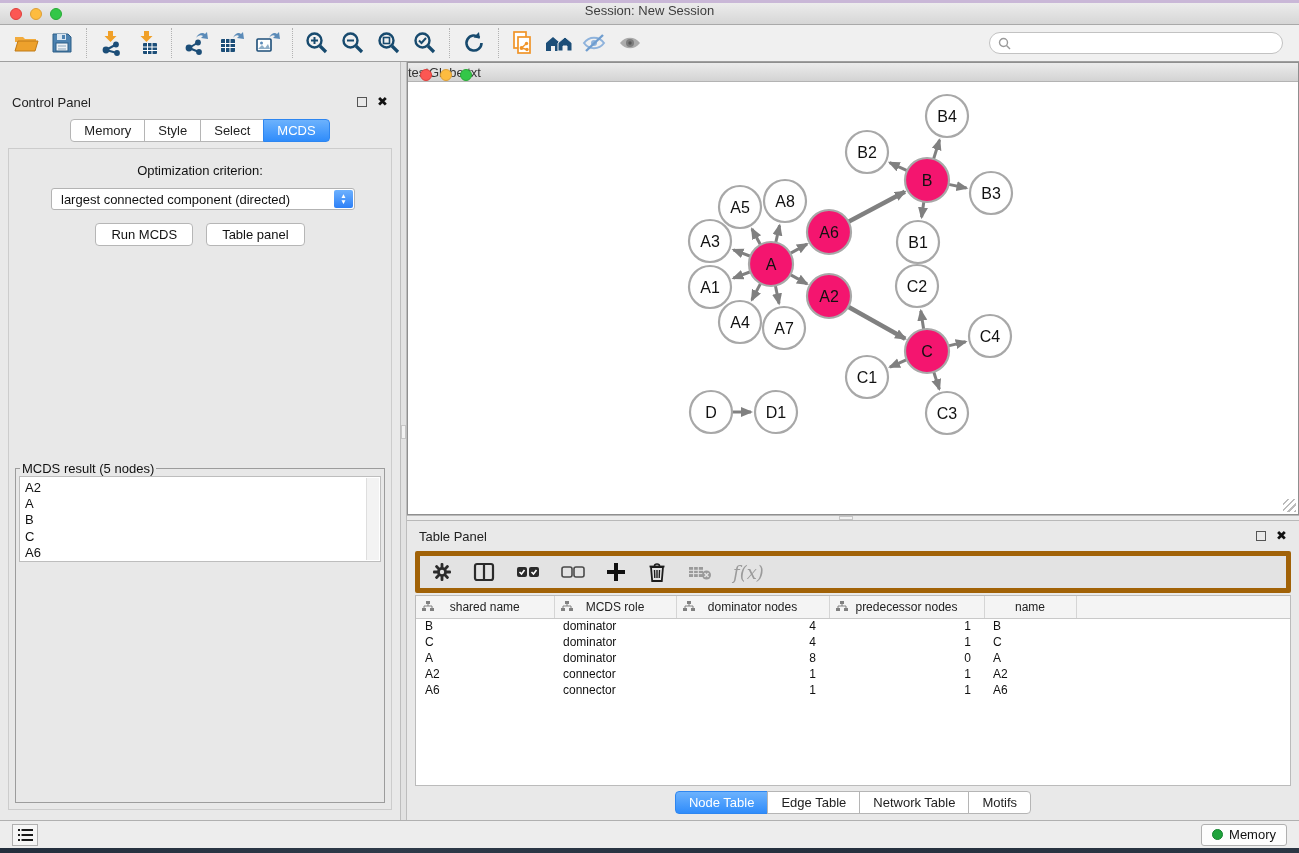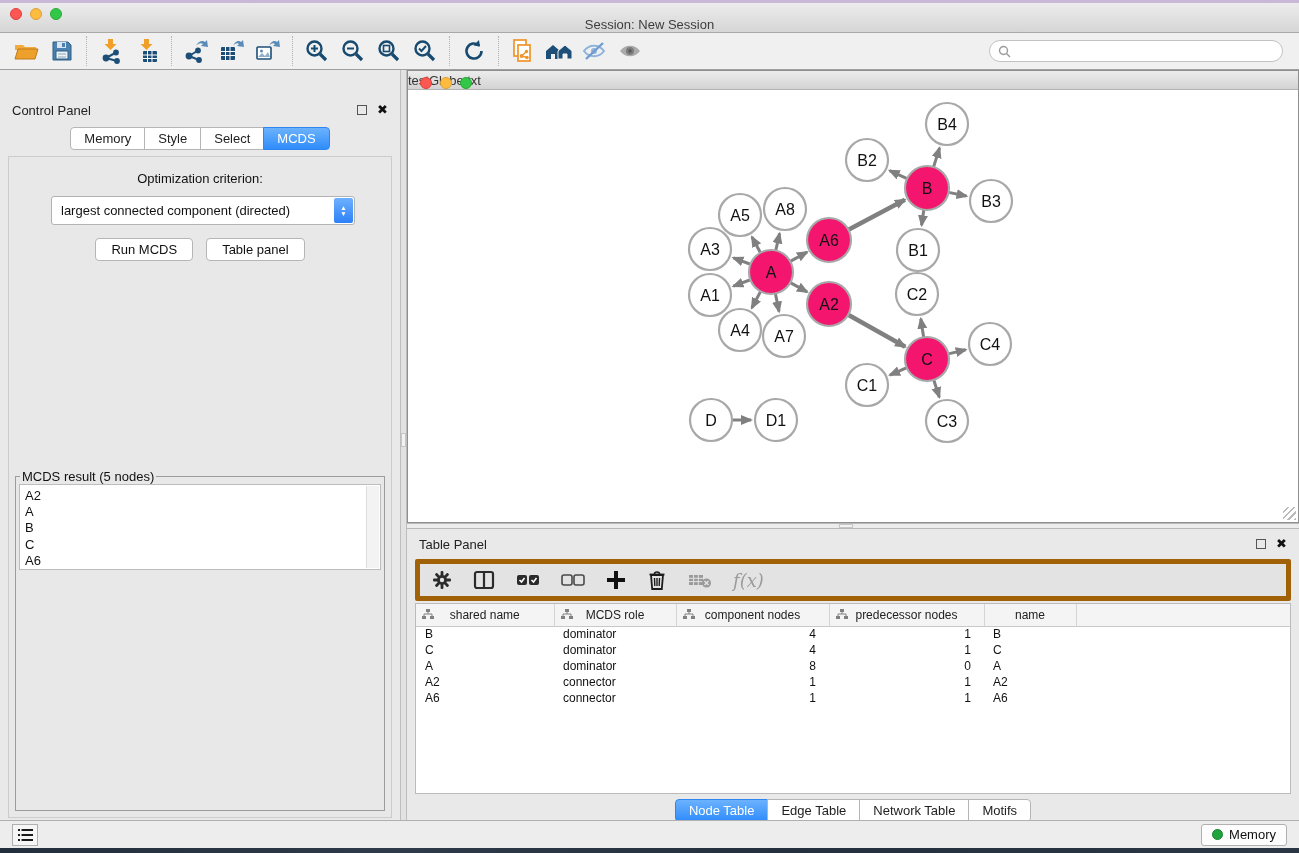--- a/index.html
+++ b/index.html
@@ -3,21 +3,21 @@
 <meta charset="utf-8">
 <style>
   * { margin:0; padding:0; box-sizing:border-box; }
   html,body { width:1299px; height:853px; overflow:hidden; }
   body { font-family:"Liberation Sans","DejaVu Sans",sans-serif; background:#e9e9e9; position:relative; }
 
   .desktop-top { height:3px; background:#c9b7d7; }
   .desktop-bottom { position:absolute; left:0; right:0; bottom:0; height:5px; background:linear-gradient(90deg,#232e3c,#2e3a49 30%,#25303e 60%,#2b3644); }
 
   
-  .titlebar { height:30px; background:linear-gradient(#ececec,#d6d6d6); border-bottom:1px solid #a9a9a9; position:relative; display:flex; align-items:flex-end; justify-content:center; }
+  .titlebar { height:22px; background:linear-gradient(#ececec,#d6d6d6); border-bottom:1px solid #a9a9a9; position:relative; display:flex; align-items:flex-start; justify-content:center; }
   .lights { position:absolute; left:10px; top:5px; display:flex; gap:8px; }
   .light { width:12px; height:12px; border-radius:50%; }
   .light.red { background:#fc5753; border:1px solid #df3f3b; }
   .light.yellow { background:#fdbc40; border:1px solid #de9f34; }
   .light.green { background:#33c748; border:1px solid #27aa35; }
   .titlebar .title { font-size:13px; color:#3d3d3d; }
 
   
   .toolbar { height:37px; background:#f0f0f0; border-bottom:1px solid #9f9f9f; display:flex; align-items:center; padding:0 8px; }
   .tb-btn { width:36px; height:32px; display:flex; align-items:center; justify-content:center; }
@@ -40,21 +40,21 @@
   .close-btn { font-size:13px; font-weight:bold; color:#111; line-height:10px; }
 
   .seg-tabs { display:flex; justify-content:center; padding:2px 0 6px; }
   .seg-tab { background:#fff; border:1px solid #b5b5b5; font-size:13px; color:#222; padding:3px 13px; margin-left:-1px; white-space:nowrap; }
   .seg-tab:first-child { border-radius:4px 0 0 4px; margin-left:0; }
   .seg-tab:last-child { border-radius:0 4px 4px 0; }
   .seg-tab.selected { background:linear-gradient(#6cb2fd,#2f8cfb); border-color:#2e86f0; color:#fff; }
 
   .cp-content { flex:1; margin:0 8px 10px 8px; background:#e8e8e8; border:1px solid #cccccc; display:flex; flex-direction:column; }
   .opt-label { text-align:center; font-size:13px; color:#111; margin-top:14px; }
-  .dropdown { position:relative; margin:10px 36px 0 42px; height:29px; background:#fff; border:1px solid #b3b3b3; border-radius:3px; display:flex; align-items:center; padding-left:9px; font-size:13px; color:#111; }
+  .dropdown { position:relative; margin:10px 36px 0 42px; height:22px; background:#fff; border:1px solid #b3b3b3; border-radius:3px; display:flex; align-items:center; padding-left:9px; font-size:13px; color:#111; }
   .dropdown .stepper { position:absolute; right:1px; top:1px; bottom:1px; width:19px; border-radius:2px; background:linear-gradient(#6db1fe,#2d80f7); display:flex; flex-direction:column; align-items:center; justify-content:center; color:#fff; }
   .dropdown .stepper span { font-size:6.5px; line-height:6px; }
   .btn-row { display:flex; justify-content:center; gap:13px; margin-top:13px; }
   .push-btn { background:#fff; border:1px solid #b6b6b6; border-radius:4px; font-size:13px; color:#111; padding:3px 15px; font-family:inherit; }
   .cp-spacer { flex:1; }
   .result-fieldset { margin:6px; height:342px; border:1px solid #9c9c9c; background:#e8e8e8; padding:0; display:flex; flex-direction:column; }
   .result-fieldset legend { font-size:13px; color:#111; margin-left:4px; padding:0 2px; }
   .result-list { flex:1; background:#fff; border:1px solid #bdbdbd; margin:0 3px 3px 3px; position:relative; overflow:hidden; padding:3px 0 0 5px; }
   .result-item { font-size:13px; color:#111; line-height:16.2px; }
   .result-scrollbar { position:absolute; top:1px; right:1px; bottom:1px; width:13px; background:#f3f3f3; border-left:1px solid #dedede; }
@@ -493,21 +493,21 @@
                     <rect x="4" y="0" width="4" height="3" fill="#808080"></rect>
                     <rect x="0" y="7" width="4" height="3" fill="#808080"></rect>
                     <rect x="8" y="7" width="4" height="3" fill="#808080"></rect>
                     <path d="M6 3 v2 M2 7 V5 h8 v2" fill="none" stroke="#808080"></path>
                   </svg><span>MCDS role</span></th>
                 <th><svg class="th-icon" width="12" height="11" viewBox="0 0 12 11">
                     <rect x="4" y="0" width="4" height="3" fill="#808080"></rect>
                     <rect x="0" y="7" width="4" height="3" fill="#808080"></rect>
                     <rect x="8" y="7" width="4" height="3" fill="#808080"></rect>
                     <path d="M6 3 v2 M2 7 V5 h8 v2" fill="none" stroke="#808080"></path>
-                  </svg><span>component nodes</span></th>
+                  </svg><span>dominator nodes</span></th>
                 <th><svg class="th-icon" width="12" height="11" viewBox="0 0 12 11">
                     <rect x="4" y="0" width="4" height="3" fill="#808080"></rect>
                     <rect x="0" y="7" width="4" height="3" fill="#808080"></rect>
                     <rect x="8" y="7" width="4" height="3" fill="#808080"></rect>
                     <path d="M6 3 v2 M2 7 V5 h8 v2" fill="none" stroke="#808080"></path>
                   </svg><span>predecessor nodes</span></th>
                 <th><span>name</span></th>
                 <th></th>
               </tr>
             </thead>

